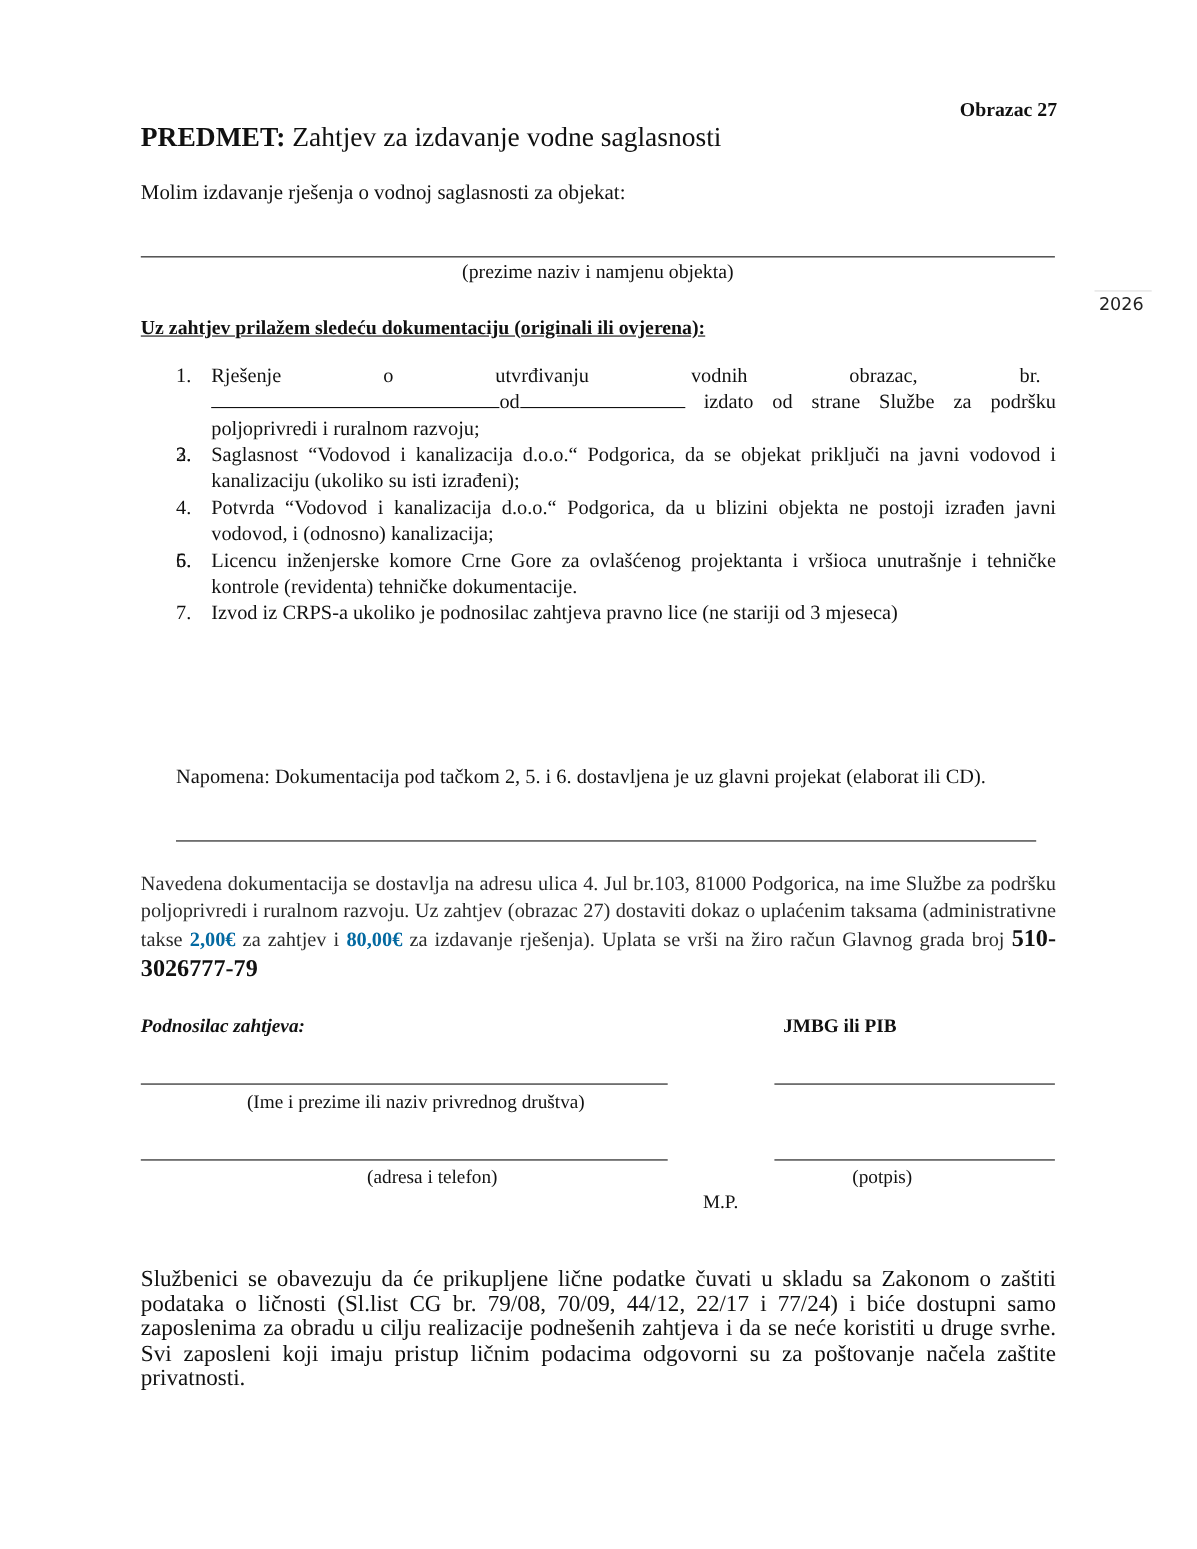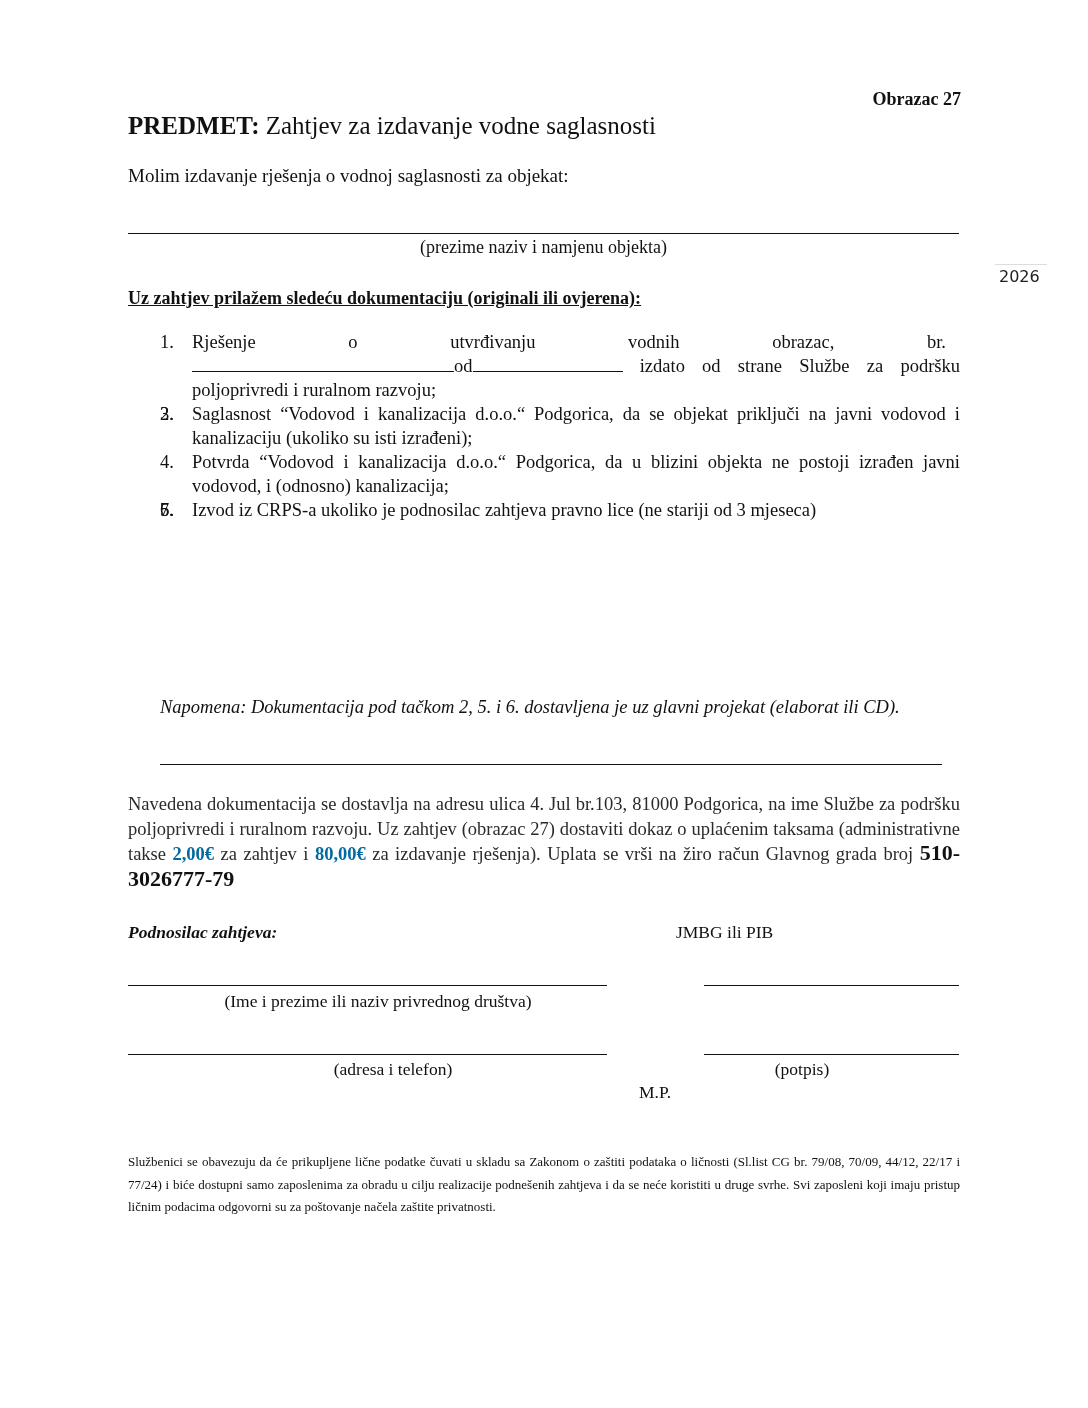--- a/index.html
+++ b/index.html
@@ -13,27 +13,27 @@
   .rule { position: absolute; height: 0; border-top: 1px solid #111; }
   .center-caption { font-size: 18px; text-align: center; }
   .year-line { left: 995px; top: 264px; width: 52px; border-top: 1px solid #ddd; }
   .year { left: 999px; top: 267px; font-family: "DejaVu Sans", sans-serif; font-size: 16px; color: #222; text-align: center; }
   .docs-heading { left: 128px; top: 288px; font-size: 18px; font-weight: bold; text-decoration: underline; }
   ol.items { position: absolute; left: 160px; top: 330px; width: 800px; margin: 0; padding: 0; list-style: none;
              font-size: 18.5px; line-height: 24px; }
   ol.items li { position: relative; padding-left: 32px; text-align: justify; }
   ol.items li .num { position: absolute; left: 0; top: 0; }
   .blank { display: inline-block; border-bottom: 1px solid #111; height: 16px; vertical-align: baseline; }
-  .note { left: 160px; top: 695px; width: 800px; font-size: 18.5px; line-height: 24px; text-align: justify; font-style: italic; }
+  .note { left: 160px; top: 695px; width: 800px; font-size: 18.5px; line-height: 24px; text-align: justify; }
   .para { left: 128px; top: 792px; width: 832px; font-size: 18.5px; line-height: 24.5px; text-align: justify; color: #2a2a2a; }
   .para b { color: #0369a1; }
   .acct { font-size: 22px; font-weight: bold; color: #111; }
   .label-bold { font-size: 17.5px; font-weight: bold; font-style: italic; }
   .label { font-size: 17.5px; }
-  .privacy { left: 128px; top: 1151px; width: 832px; font-size: 13px; line-height: 22.5px; text-align: justify; }
+  .privacy { left: 128px; top: 1151px; width: 832px; font-size: 21px; line-height: 22.5px; text-align: justify; }
 </style>
 </head>
 <body>
 
 <div class="abs form-no">Obrazac 27</div>
 <div class="abs title"><b>PREDMET:</b><span> Zahtjev za izdavanje vodne saglasnosti</span></div>
 <div class="abs intro">Molim izdavanje rješenja o vodnoj saglasnosti za objekat:</div>
 
 <div class="rule" style="left:128px; top:233px; width:831px;"></div>
 <div class="abs center-caption" style="left:128px; top:237px; width:831px;">(prezime naziv i namjenu objekta)</div>
@@ -58,34 +58,35 @@
   </li>
   <li>
     <span class="num">4.</span>
     <span>Potvrda “Vodovod i kanalizacija d.o.o.“ Podgorica, da u blizini objekta ne postoji izrađen javni vodovod, i (odnosno) kanalizacija;</span>
   </li>
   <li>
     <span class="num">5.</span>
   </li>
   <li>
     <span class="num">6.</span>
+    <span>Licencu inženjerske komore Crne Gore za ovlašćenog projektanta i vršioca unutrašnje i tehničke kontrole (revidenta) tehničke dokumentacije.</span>
   </li>
   <li>
     <span class="num">7.</span>
     <span>Izvod iz CRPS-a ukoliko je podnosilac zahtjeva pravno lice (ne stariji od 3 mjeseca)</span>
   </li>
 </ol>
 
 <div class="abs note">Napomena: Dokumentacija pod tačkom 2, 5. i 6. dostavljena je uz glavni projekat (elaborat ili CD).</div>
 <div class="rule" style="left:160px; top:764px; width:782px;"></div>
 
 <div class="abs para"><span>Navedena dokumentacija se dostavlja na adresu ulica 4. Jul br.103, 81000 Podgorica, na ime Službe za podršku poljoprivredi i ruralnom razvoju. Uz zahtjev (obrazac 27) dostaviti dokaz o uplaćenim taksama (administrativne takse </span><b>2,00€</b><span> za zahtjev i </span><b>80,00€</b><span> za izdavanje rješenja). Uplata se vrši na žiro račun Glavnog grada broj </span><span class="acct">510-3026777-79</span></div>
 
 <div class="abs label-bold" style="left:128px; top:922px;">Podnosilac zahtjeva:</div>
-<div class="abs label" style="left:676px; top:922px;">JMBG ili PIB</div>
+<div class="abs label" style="left:712px; top:922px;font-weight:bold;">JMBG ili PIB</div>
 
 <div class="rule" style="left:128px; top:985px; width:479px;"></div>
 <div class="rule" style="left:704px; top:985px; width:255px;"></div>
 <div class="abs label" style="left:128px; top:991px; width:500px; text-align:center;">(Ime i prezime ili naziv privrednog društva)</div>
 
 <div class="rule" style="left:128px; top:1054px; width:479px;"></div>
 <div class="rule" style="left:704px; top:1054px; width:255px;"></div>
 <div class="abs label" style="left:128px; top:1059px; width:530px; text-align:center;">(adresa i telefon)</div>
 <div class="abs label" style="left:704px; top:1059px; width:196px; text-align:center;">(potpis)</div>
 <div class="abs label" style="left:639px; top:1082px;">M.P.</div>

